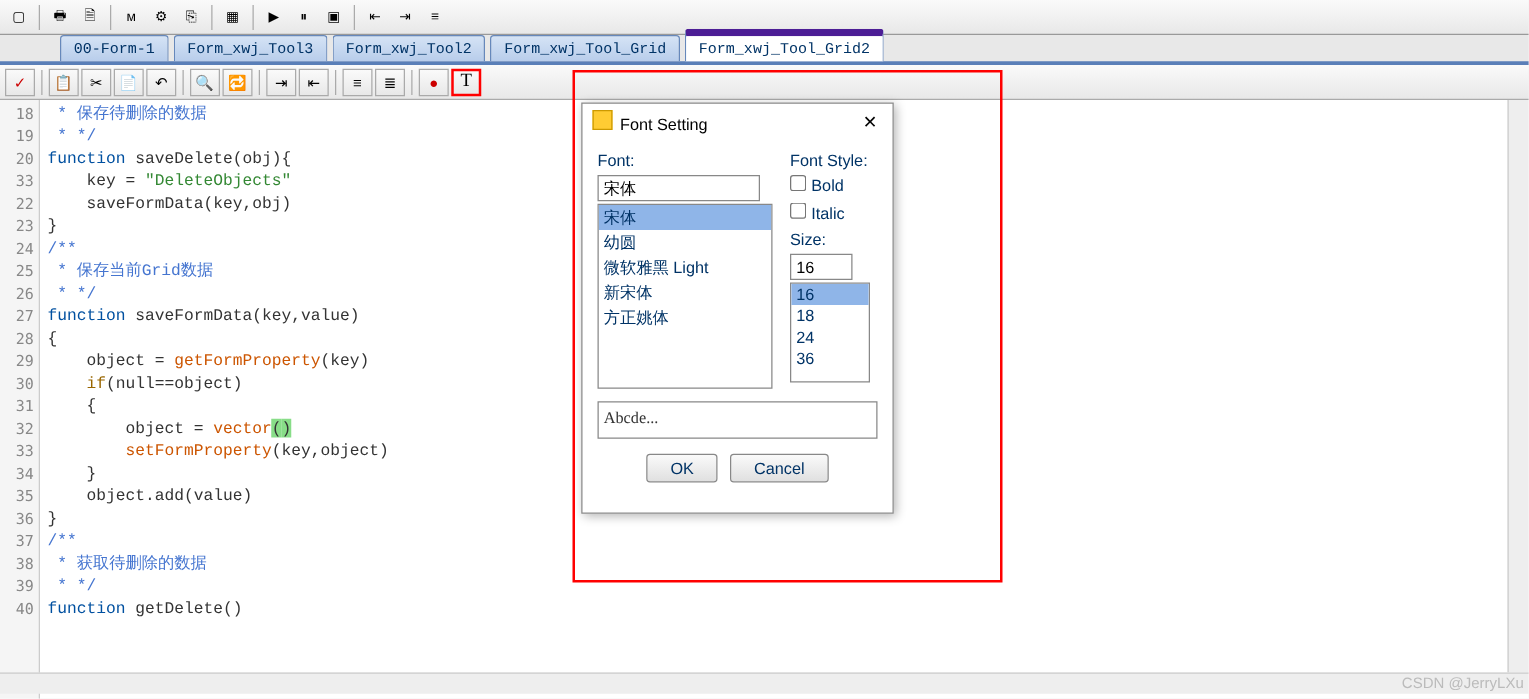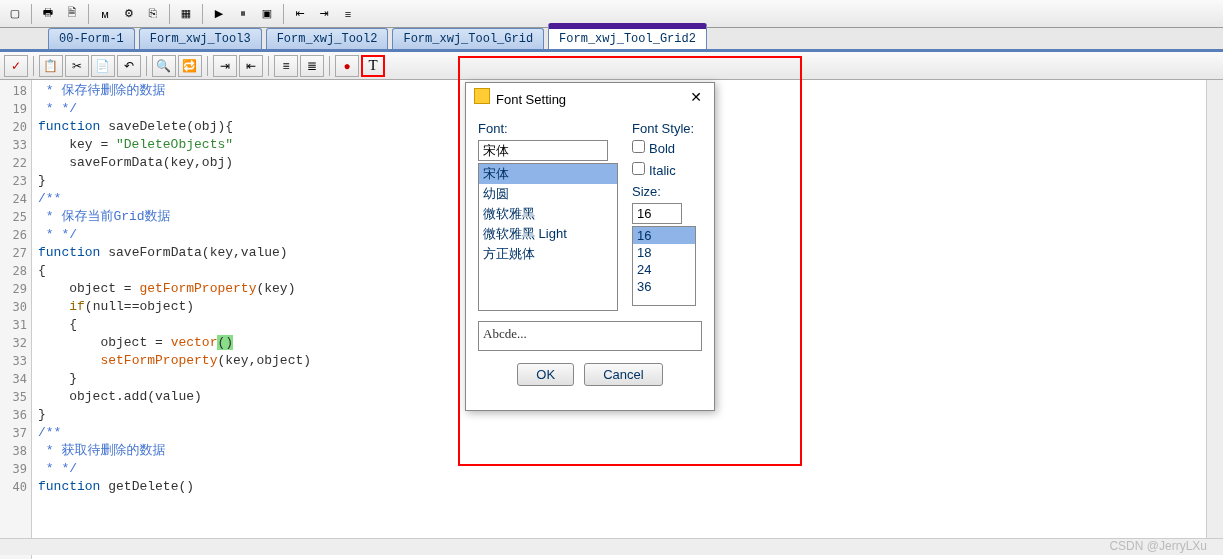--- a/index.html
+++ b/index.html
@@ -33,21 +33,21 @@
 .fld { border: 1px solid #888; background: #fff; padding: 2px 4px; font-size: 13px; }
 .listbox { border: 1px solid #888; height: 148px; overflow-y: scroll; overflow-x: scroll; font-size: 13px; margin-top: 2px; }
 .sizebox { border: 1px solid #888; height: 80px; overflow-y: scroll; font-size: 13px; width: 64px; margin-top: 2px; }
 .li { padding: 1px 4px; cursor: pointer; }
 .li.sel { background: #8fb5e8; }
 .chk { margin-bottom: 6px; font-size: 13px; }
 .chk input { margin-right: 4px; }
 .preview { border: 1px solid #888; height: 30px; padding: 4px; margin-top: 10px; font-size: 13px; color: #333; font-family: Liberation Serif, serif; }
 .dlg-btns { display: flex; justify-content: center; gap: 10px; margin-top: 12px; }
 .dlg-btn { padding: 3px 18px; border: 1px solid #888; background: linear-gradient(#fafafa,#e0e0e0); border-radius: 3px; cursor: pointer; font-size: 13px; color: #003366; }
-.watermark { position: absolute; right: 16px; bottom: 6px; color: #bbb; font-size: 12px; }
+.watermark { position: absolute; right: 4px; bottom: 6px; color: #bbb; font-size: 12px; }
 .scroll-r { position: absolute; right: 0; top: 0; bottom: 21px; width: 17px; background: #eee; border-left: 1px solid #ccc; }
 .scroll-b { position: absolute; left: 0; right: 0; bottom: 4px; height: 17px; background: #eee; border-top: 1px solid #ccc; }
 </style>
 </head>
 <body>
 
 <div class="toolbar-top">
   <div class="tb-btn">▢</div>
   <div class="tb-sep"></div>
   <div class="tb-btn">🖶</div>
@@ -158,22 +158,22 @@
     <span class="dlg-close">✕</span>
   </div>
   <div class="dlg-body">
     <div class="dlg-row">
       <div style="flex:1">
         <div class="lbl">Font:</div>
         <input class="fld" style="width: 130px;" value="宋体">
         <div class="listbox" style="width:140px">
           <div class="li sel">宋体</div>
           <div class="li">幼圆</div>
-          <div class="li">微软雅黑</div>
           <div class="li">微软雅黑 Light</div>
+          <div class="li">新宋体</div>
           <div class="li">方正姚体</div>
         </div>
       </div>
       <div style="width:80px">
         <div class="lbl">Font Style:</div>
         <div class="chk"><input type="checkbox" style=""><span>Bold</span></div>
         <div class="chk"><input type="checkbox" style=""><span>Italic</span></div>
         <div class="lbl">Size:</div>
         <input class="fld" style="width: 50px;" value="16">
         <div class="sizebox">

